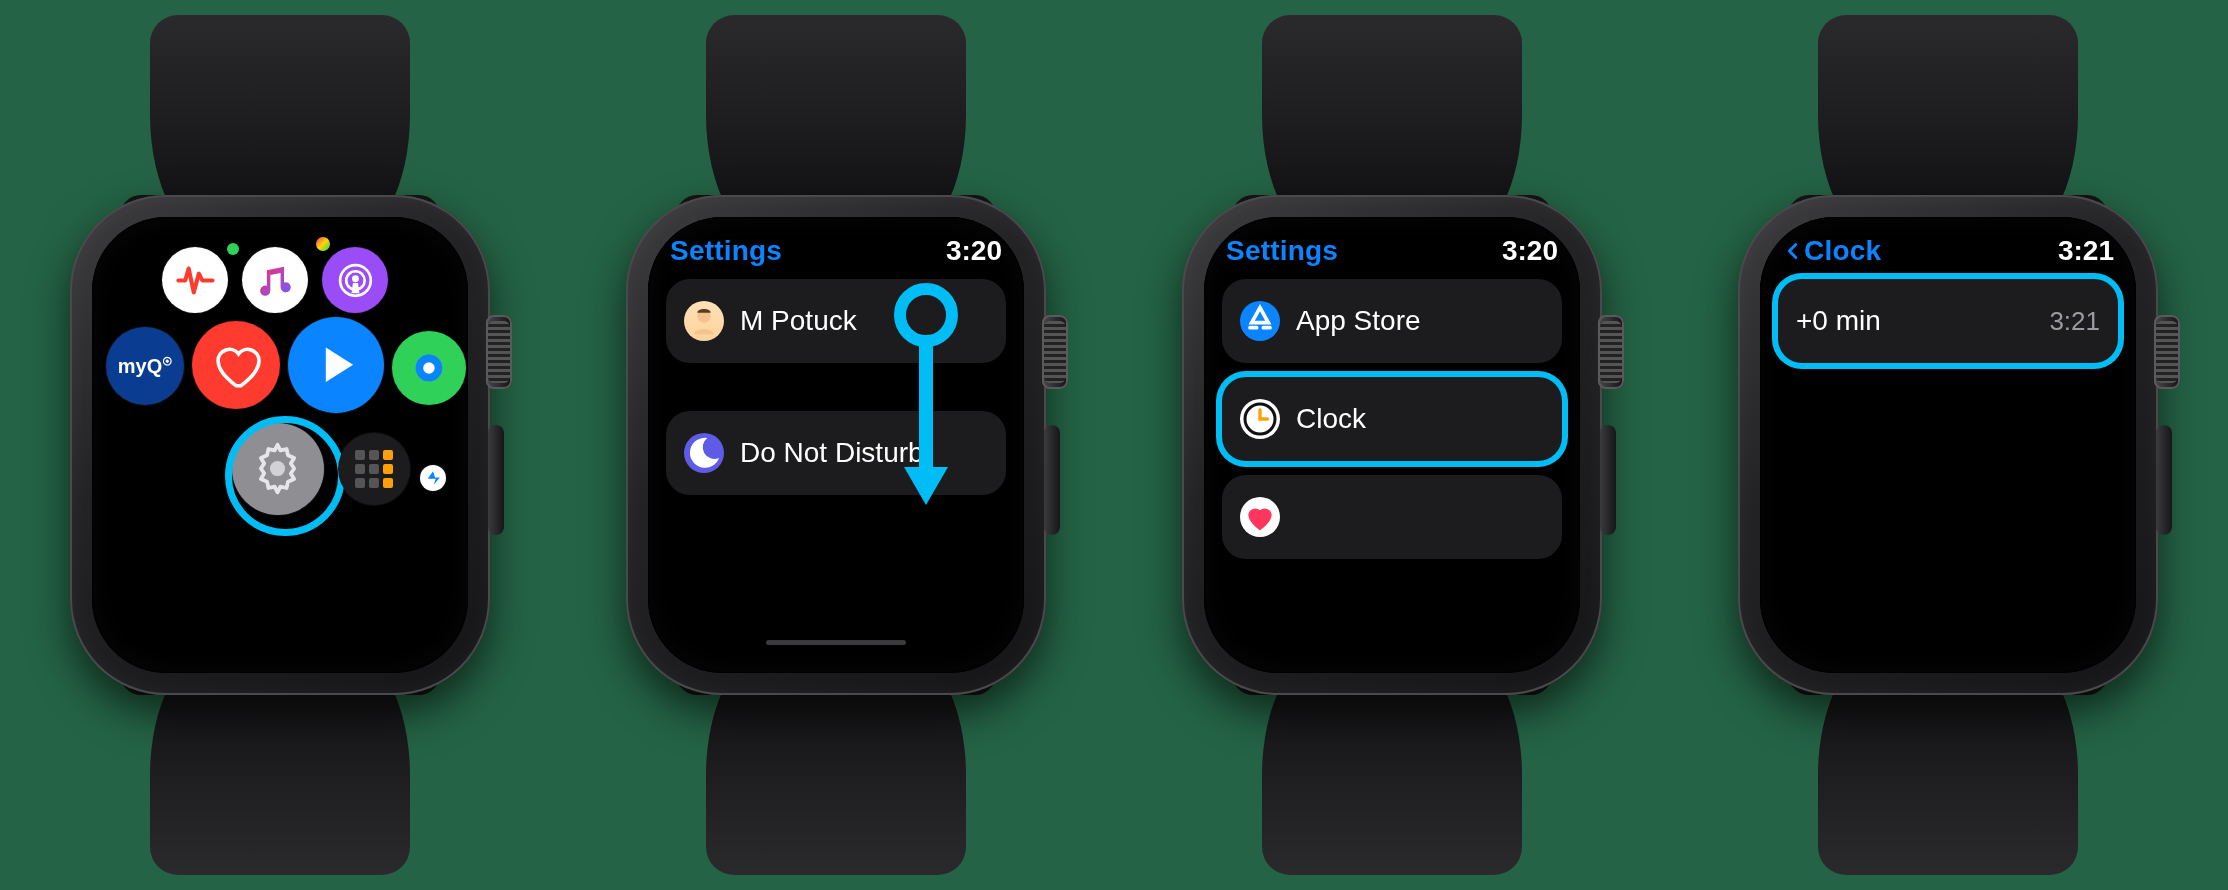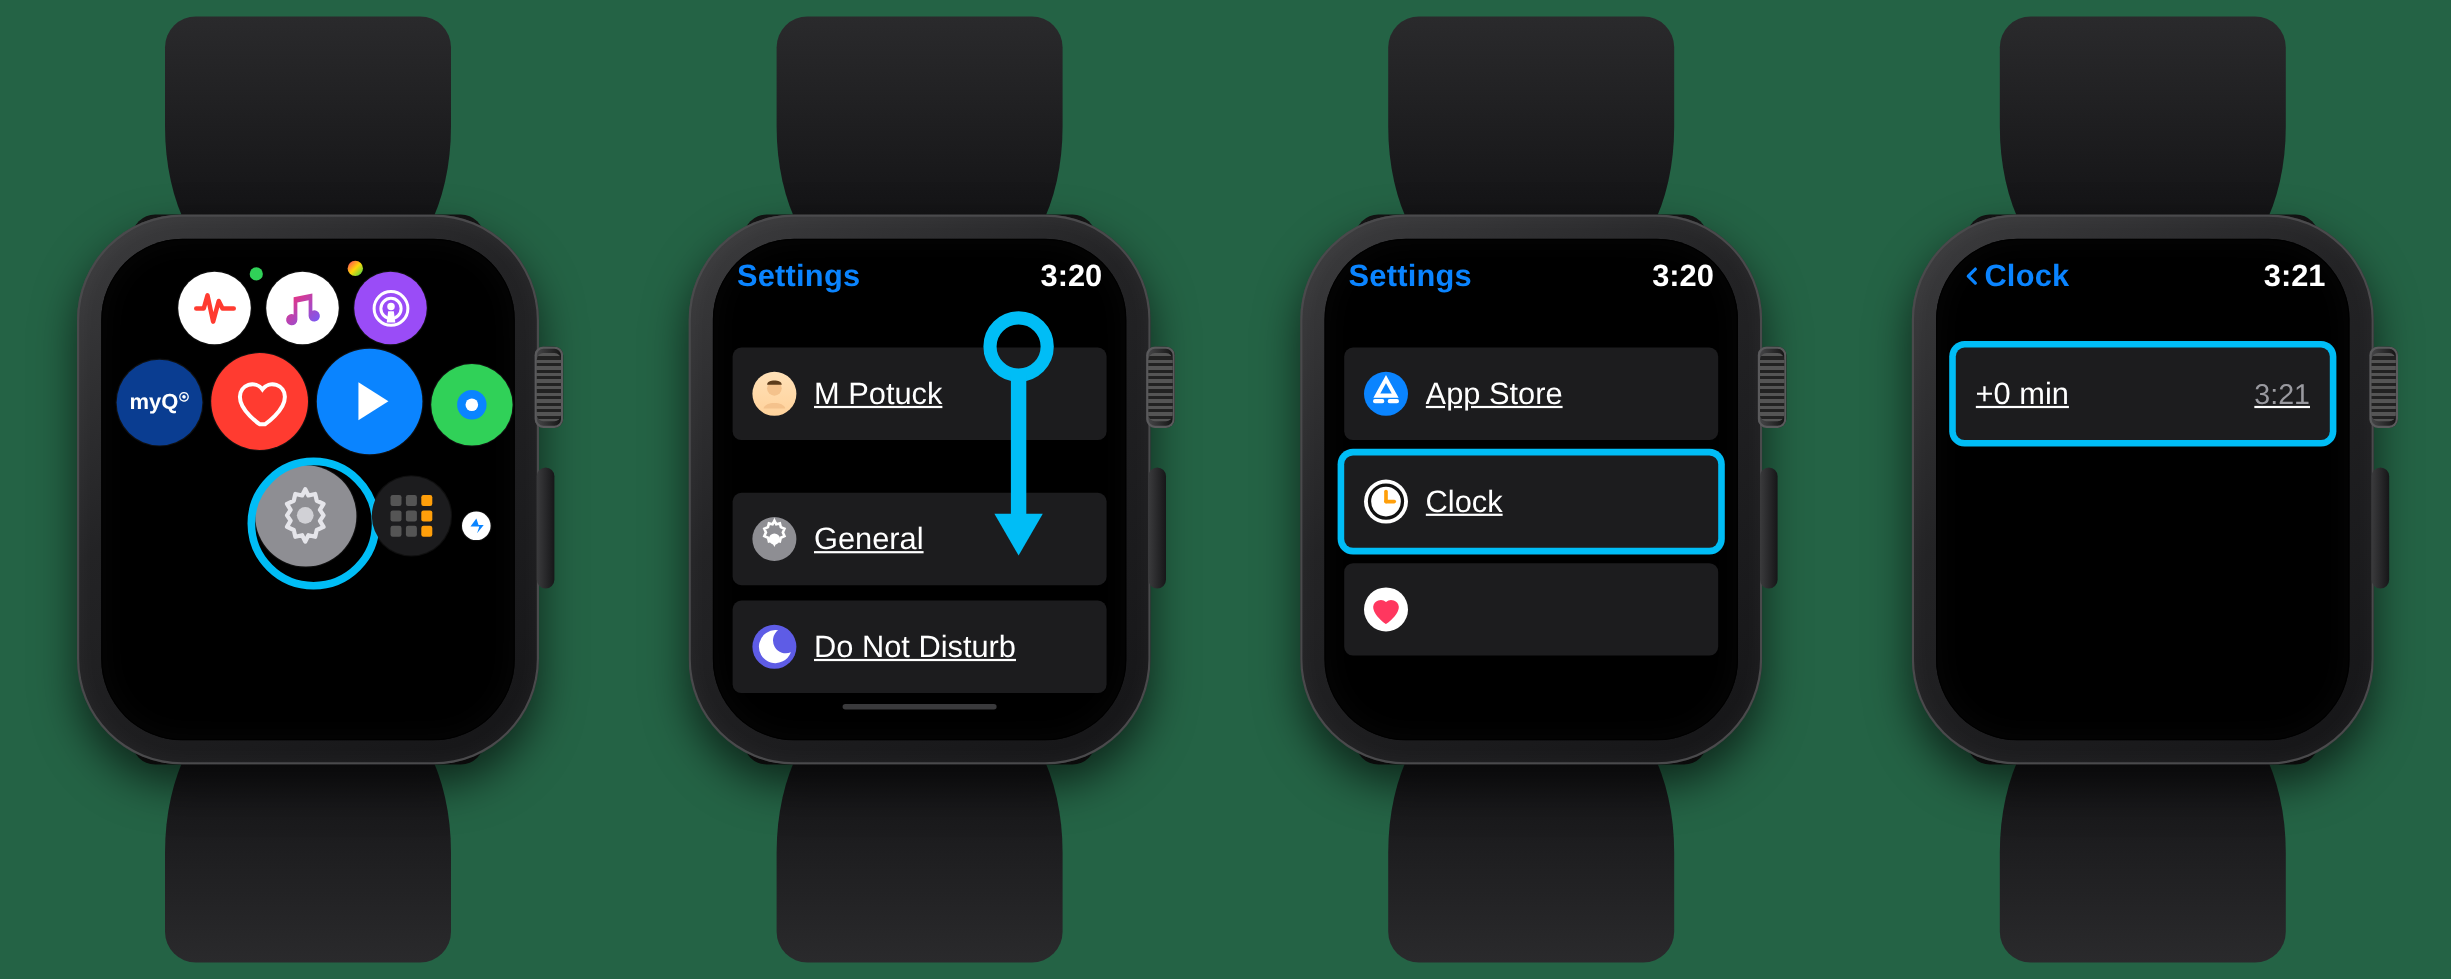--- a/index.html
+++ b/index.html
@@ -24,31 +24,31 @@
   .band-bottom{bottom:0;border-radius:70px 70px 28px 28px / 130px 130px 28px 28px;background:linear-gradient(0deg,#2a2a2c,#0e0e10);}
   .lug-t,.lug-b{position:absolute;left:50%;transform:translateX(-50%);width:320px;height:70px;background:radial-gradient(ellipse at center,#3a3a3c,#111);z-index:1;}
   .lug-t{top:180px;border-radius:30px 30px 50% 50% / 30px 30px 100% 100%;}
   .lug-b{bottom:180px;border-radius:50% 50% 30px 30px / 100% 100% 30px 30px;}
   
   .case{position:relative;z-index:2;width:420px;height:500px;border-radius:96px;background:linear-gradient(145deg,#3d3d3f 0%,#232325 40%,#151517 100%);box-shadow:inset 0 0 0 2px #4a4a4c,inset 0 0 24px rgba(255,255,255,.05),0 18px 40px rgba(0,0,0,.6);}
   .crown{position:absolute;right:-22px;top:120px;width:26px;height:74px;background:linear-gradient(90deg,#4a4a4c,#111);border-radius:8px;box-shadow:inset 0 0 0 2px #5a5a5c;}
   .crown::after{content:"";position:absolute;inset:6px 2px;background:repeating-linear-gradient(180deg,#555 0 3px,#222 3px 6px);border-radius:6px;}
   .side-btn{position:absolute;right:-14px;top:230px;width:16px;height:110px;background:linear-gradient(90deg,#3b3b3d,#161618);border-radius:8px;}
   .screen{position:absolute;inset:22px;border-radius:74px;background:#000;overflow:hidden;box-shadow:inset 0 0 0 1px #000,inset 0 0 30px rgba(255,255,255,.03);}
-  .screen-inner{position:absolute;inset:18px;display:flex;flex-direction:column;gap:37px;}
+  .screen-inner{position:absolute;inset:18px;display:flex;flex-direction:column;}
   
   .statusbar{display:flex;align-items:center;justify-content:space-between;padding:0 4px 6px;}
   .statusbar .title{color:var(--blue);font-size:28px;font-weight:600;letter-spacing:.2px;}
   .statusbar .time{color:#fff;font-size:28px;font-weight:700;font-variant-numeric:tabular-nums;}
   .back{display:flex;align-items:center;gap:2px;}
   .chev{width:22px;height:22px;border-radius:50%;display:inline-flex;align-items:center;justify-content:center;}
   .chev svg{width:22px;height:22px;}
   
   .list{display:flex;flex-direction:column;gap:14px;margin-top:6px;}
-  .row{display:flex;align-items:center;gap:16px;background:var(--row-bg);border-radius:8px;padding:16px 18px;min-height:52px;font-size:28px;font-weight:500;text-decoration:underline;}
+  .row{display:flex;align-items:center;gap:16px;background:var(--row-bg);border-radius:24px;padding:16px 18px;min-height:52px;font-size:28px;font-weight:500;}
   .row.hl{box-shadow:0 0 0 6px var(--highlight);}
   .row .ico{width:40px;height:40px;border-radius:50%;display:flex;align-items:center;justify-content:center;flex:0 0 40px;}
   .row .lbl{flex:1;white-space:nowrap;overflow:hidden;text-overflow:ellipsis;}
   .row .val{color:var(--muted);font-size:26px;}
   .spacer{height:20px;}
   .bodytext{color:var(--muted);font-size:22px;line-height:1.35;padding:14px 4px 0;}
   .home-indicator{position:absolute;bottom:10px;left:50%;transform:translateX(-50%);width:140px;height:5px;background:#3a3a3c;border-radius:3px;}
   
   .hl-ring{position:absolute;border:7px solid var(--highlight);border-radius:50%;}
   
@@ -184,29 +184,20 @@
                 <svg viewBox="0 0 24 24">
                     <circle cx="12" cy="9" r="4" fill="#f4c28c"></circle>
                     <path d="M6 20c1-4 11-4 12 0" fill="#f4c28c"></path>
                     <path d="M8 7c0-3 8-3 8 0" fill="#5b3b1b"></path>
                   </svg>
               </span>
               <span class="lbl">M Potuck</span>
             </div>
             <div class="spacer"></div>
             <div class="row">
-              <span class="ico ic-gear">
-                <svg viewBox="0 0 24 24">
-                    <circle cx="12" cy="12" r="3" fill="#fff"></circle>
-                    <path d="M12 2l1 2 2-.5.5 2 2 .9-.9 2 .9 2-2 .9-.5 2-2-.5-1 2-1-2-2 .5-.5-2-2-.9.9-2-.9-2 2-.9.5-2 2 .5z" fill="none" stroke="#fff" stroke-width="1.4"></path>
-                  </svg>
-              </span>
-              <span class="lbl">General</span>
-            </div>
-            <div class="row">
               <span class="ico ic-moon">
                 <svg viewBox="0 0 24 24">
                     <path d="M14 3a9 9 0 1 0 7 12 7 7 0 0 1-7-12z" fill="#fff"></path>
                   </svg>
               </span>
               <span class="lbl">Do Not Disturb</span>
             </div>
           </div>
           <div class="home-indicator"></div>
         </div>

